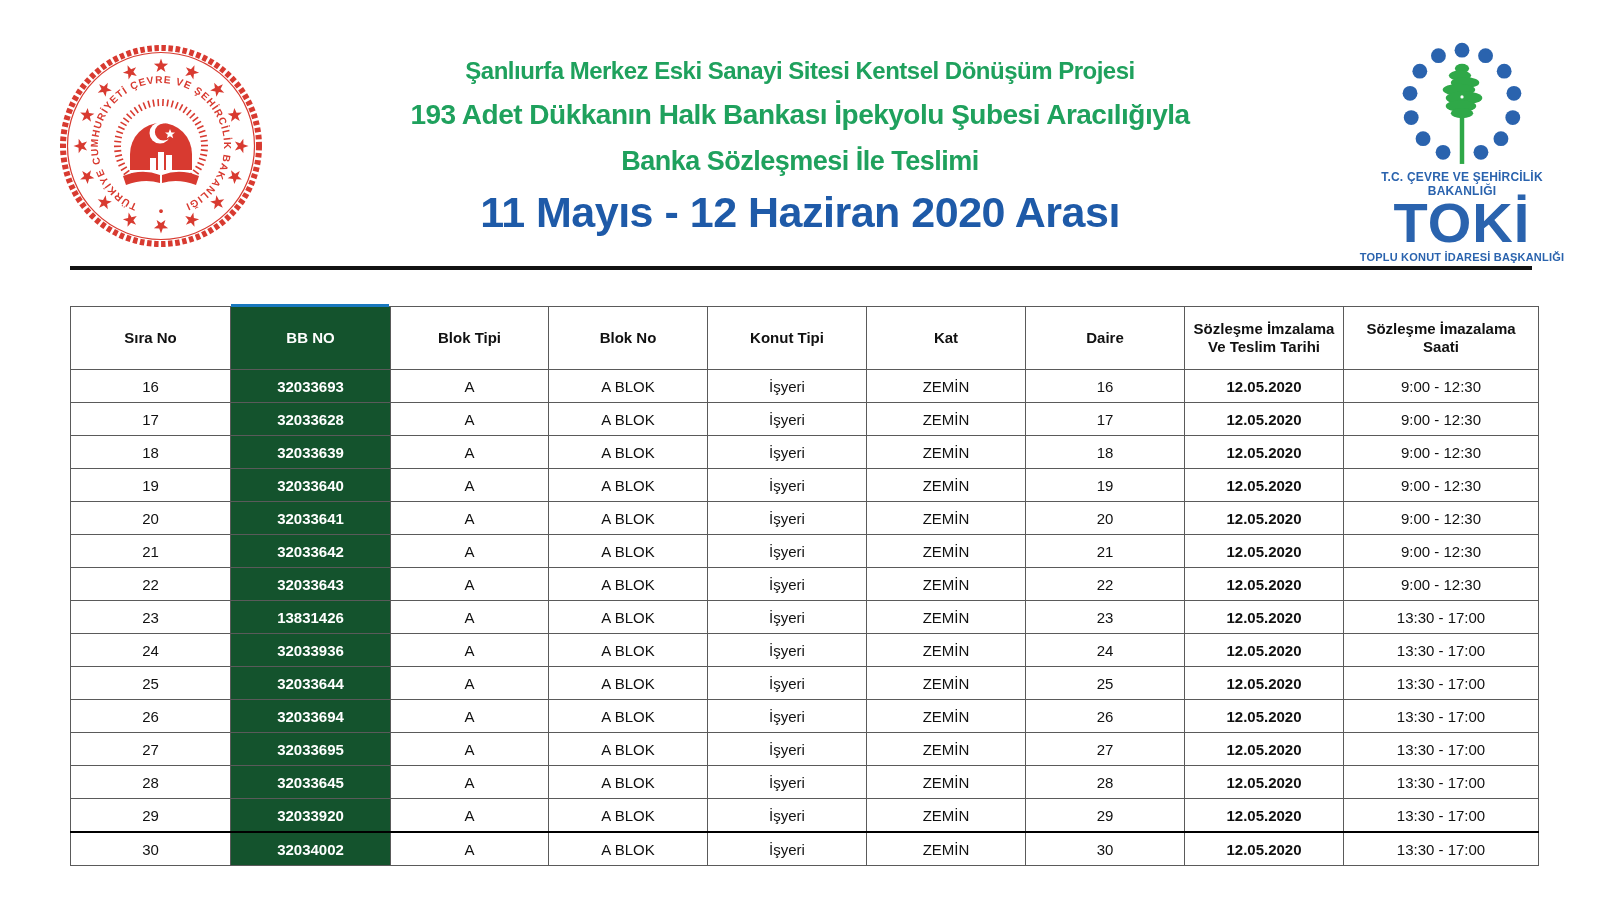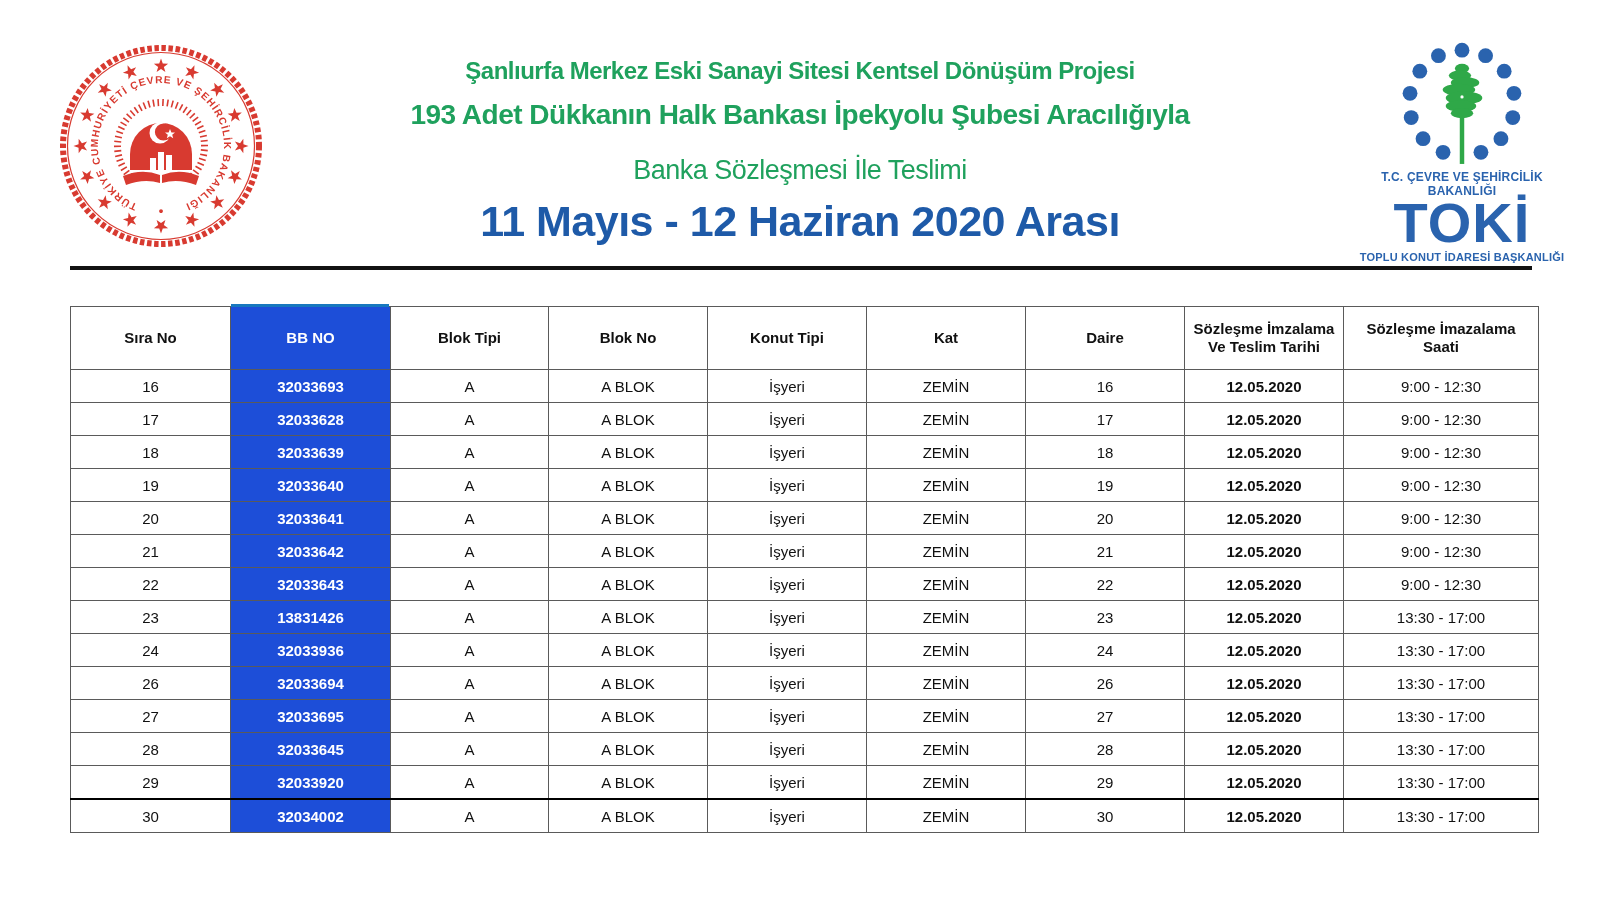--- a/index.html
+++ b/index.html
@@ -3,21 +3,21 @@
 <meta charset="utf-8">
 <style>
   html,body{margin:0;padding:0;background:#fff;}
   .page{position:relative;width:1600px;height:900px;background:#ffffff;overflow:hidden;
         font-family:"Liberation Sans","DejaVu Sans",sans-serif;}
 
   
   .titles{position:absolute;left:250px;right:250px;top:52px;text-align:center;}
   .title-1{font-size:24px;line-height:38px;font-weight:bold;color:#1FA15D;letter-spacing:-0.5px;}
   .title-2{font-size:28px;line-height:32px;font-weight:bold;color:#1FA15D;margin-top:9px;letter-spacing:-0.5px;}
-  .title-3{font-size:27px;line-height:31px;font-weight:normal;color:#1FA15D;margin-top:24px;letter-spacing:-0.5px;}
+  .title-3{font-size:27px;line-height:31px;font-weight:bold;color:#1FA15D;margin-top:15px;letter-spacing:-0.5px;}
   .title-4{font-size:43px;line-height:40px;font-weight:bold;color:#1E5AA8;margin-top:15px;letter-spacing:-0.5px;}
 
   
   .seal{position:absolute;left:55px;top:40px;width:212px;height:212px;}
 
   
   .toki{position:absolute;left:1352px;top:40px;width:220px;text-align:center;}
   .toki svg{display:block;margin:0 auto;}
   .toki-line1{font-size:12px;font-weight:bold;color:#2A63AE;letter-spacing:0.2px;margin-top:2px;}
   .toki-word{font-size:56px;line-height:50px;font-weight:bold;color:#2A63AE;letter-spacing:1px;}
@@ -26,21 +26,21 @@
   
   .divider{position:absolute;left:70px;top:266px;width:1462px;height:4px;background:#121212;}
 
   
   .table-wrap{position:absolute;left:70px;top:306px;}
   table.sched{border-collapse:collapse;table-layout:fixed;width:1468px;border:1px solid #666;}
   .sched th,.sched td{border:1px solid #5a5a5a;text-align:center;vertical-align:middle;
                       overflow:hidden;padding:0 6px;color:#111;}
   .sched th{height:62px;font-size:15px;font-weight:bold;line-height:18px;}
   .sched td{height:32px;font-size:15px;font-weight:normal;}
-  .sched th.bb,.sched td.bb{background:#1d4ed8;color:#ffffff;}
+  .sched th.bb,.sched td.bb{background:#14532d;color:#ffffff;}
   .sched td.bb{font-weight:bold;}
   .sched td.date{font-weight:bold;}
   .sched tr.thick td{border-top:2px solid #000;}
   .bb-ext-top{position:absolute;left:161px;top:-2px;width:158px;height:3px;background:#1878BE;}
 </style>
 </head>
 <body>
 
 <div class="page">
 
@@ -331,20 +331,31 @@
       <td class="bb">32033936</td>
       <td>A</td>
       <td>A BLOK</td>
       <td>İşyeri</td>
       <td>ZEMİN</td>
       <td>24</td>
       <td class="date">12.05.2020</td>
       <td>13:30 - 17:00</td>
     </tr>
           <tr>
+      <td>25</td>
+      <td class="bb">32033644</td>
+      <td>A</td>
+      <td>A BLOK</td>
+      <td>İşyeri</td>
+      <td>ZEMİN</td>
+      <td>25</td>
+      <td class="date">12.05.2020</td>
+      <td>13:30 - 17:00</td>
+    </tr>
+          <tr>
       <td>26</td>
       <td class="bb">32033694</td>
       <td>A</td>
       <td>A BLOK</td>
       <td>İşyeri</td>
       <td>ZEMİN</td>
       <td>26</td>
       <td class="date">12.05.2020</td>
       <td>13:30 - 17:00</td>
     </tr>

